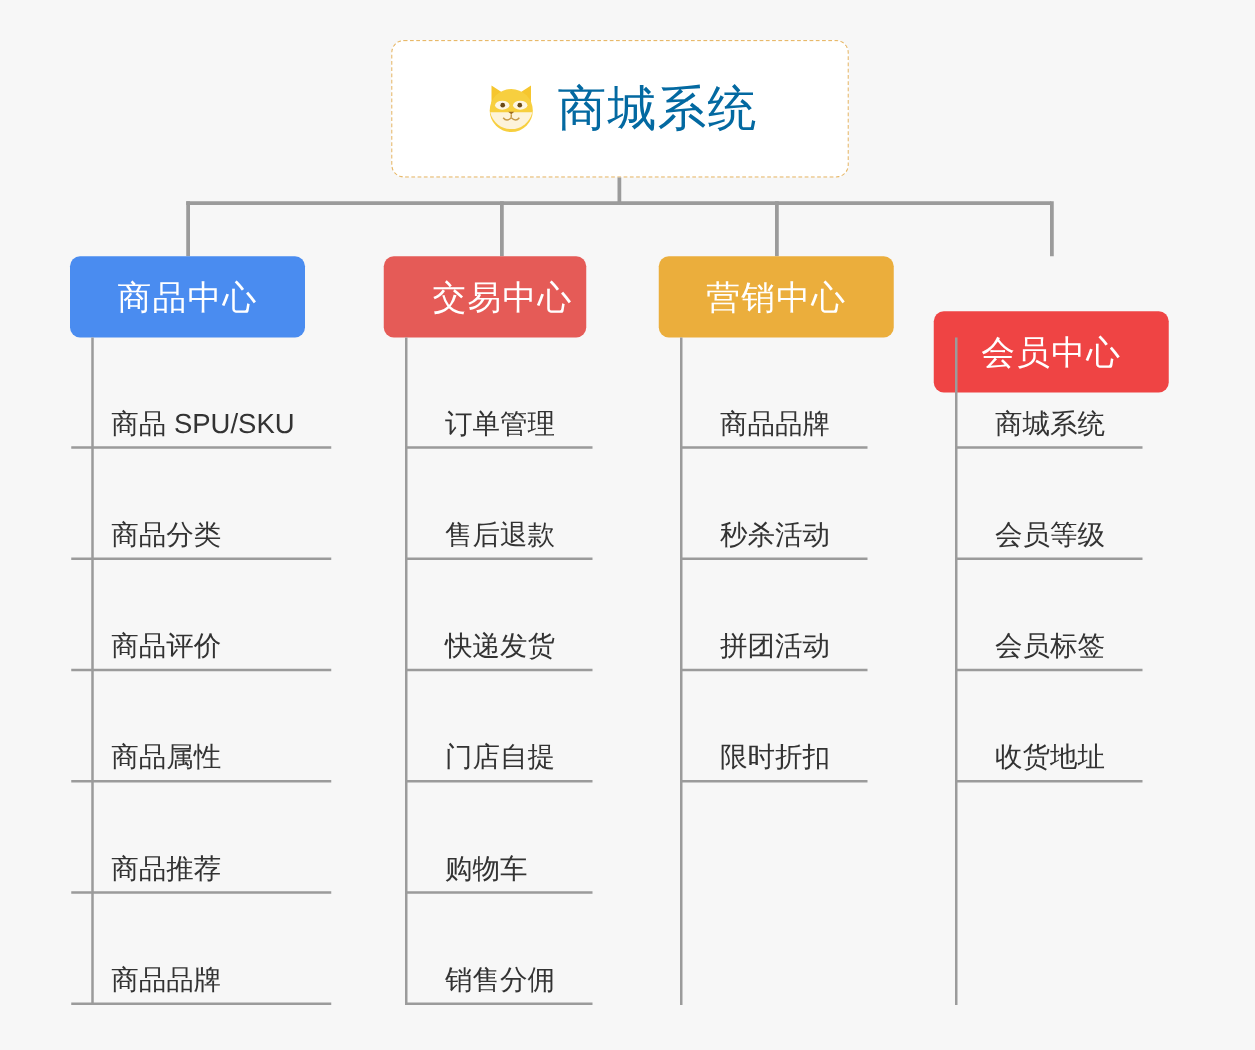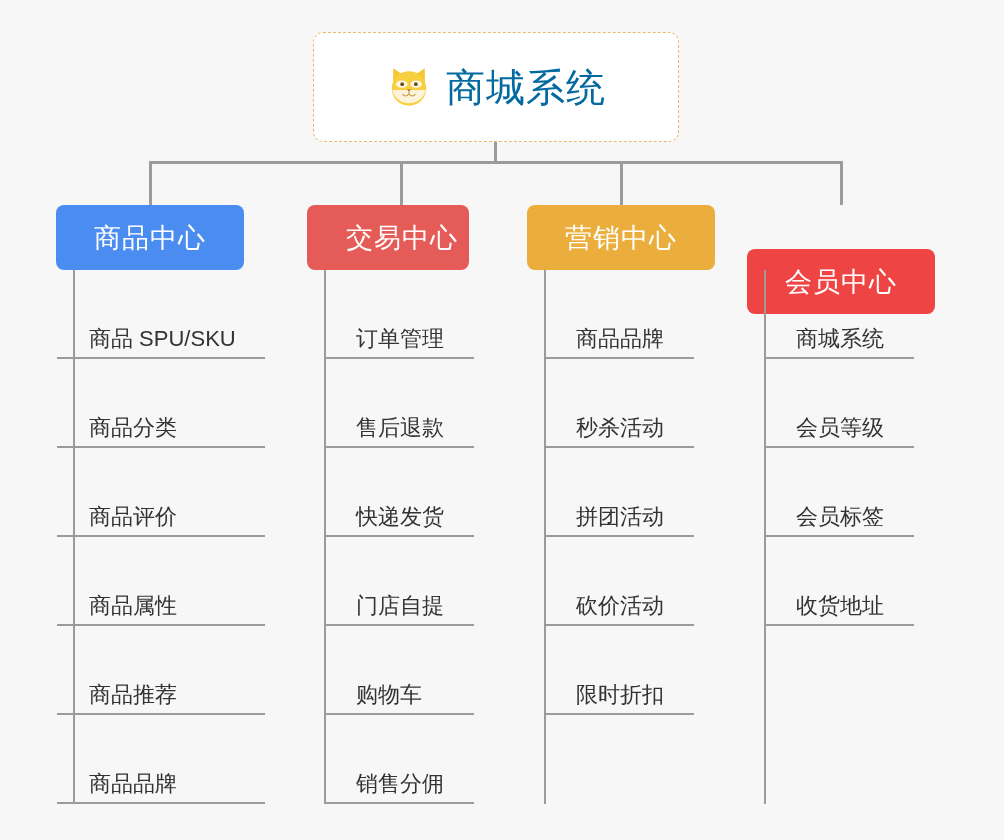--- a/index.html
+++ b/index.html
@@ -222,23 +222,20 @@
       <div class="leaf">
           <span class="leaf-label">商品品牌</span>
         </div>
       <div class="leaf">
           <span class="leaf-label">秒杀活动</span>
         </div>
       <div class="leaf">
           <span class="leaf-label">拼团活动</span>
         </div>
       <div class="leaf">
-          <span class="leaf-label">砍价活动</span>
-        </div>
-      <div class="leaf">
           <span class="leaf-label">限时折扣</span>
         </div>
     </div>
   </div>
 
   <div class="column" id="col-3" style="left:747px">
     <div class="cat-box" style="width: 188px; background: #ef4444; margin-top: 44px;">
       <span>会员中心</span>
     </div>
     <div class="spine" style="left: 17px; height: 534px;"></div>

